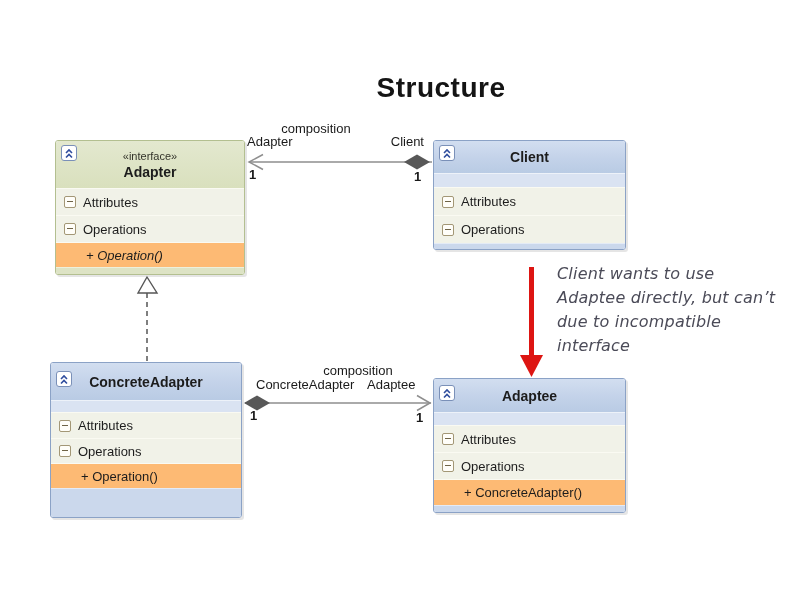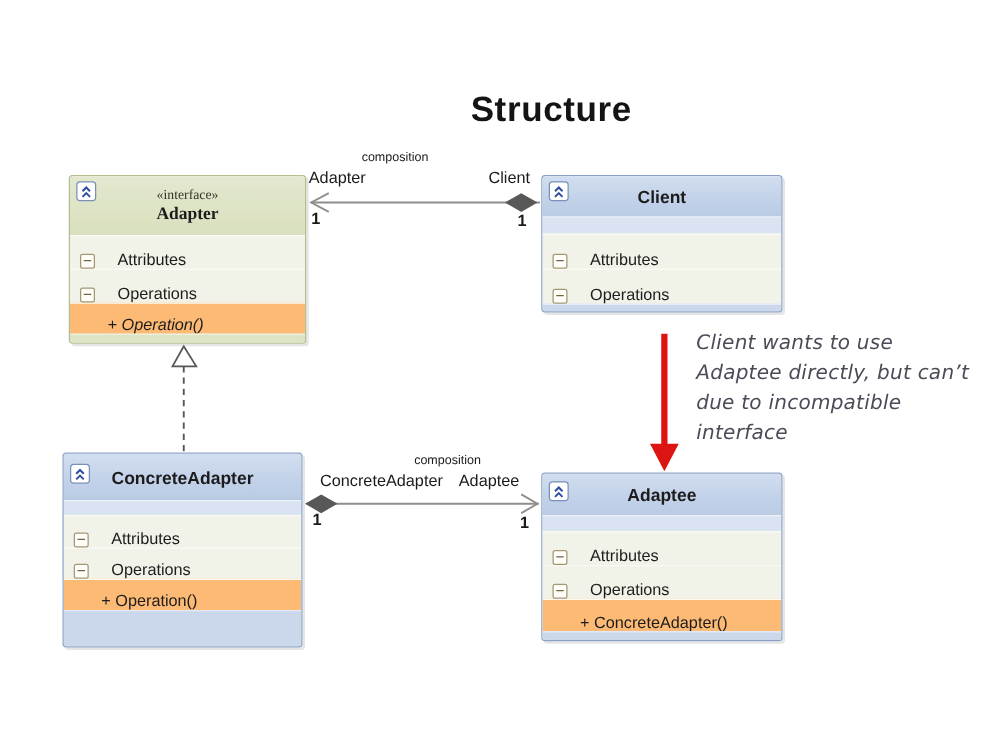--- a/index.html
+++ b/index.html
@@ -26,21 +26,21 @@
   .hdr { position:relative; flex:none; display:flex; flex-direction:column; justify-content:center; text-align:center; }
   .blue .hdr  { background:linear-gradient(180deg,#d2def0 0%, #c3d2e9 55%, #b9cbe4 100%); }
   .green .hdr { background:linear-gradient(180deg,#e3e8cf 0%, #d9e0bd 100%); }
   .stereo { font-size:11px; color:#33332a; line-height:14px; }
   .cls-name { font-weight:bold; font-size:14px; color:#1c1c1c; line-height:18px; }
 
   .substrip { flex:none; }
   .blue .substrip  { background:#dae3f2; border-top:1px solid #edf2f9; }
 
   .row {
-    flex:none; display:flex; align-items:flex-end; gap:18px;
+    flex:none; display:flex; align-items:center; gap:7px;
     padding-left:8px; background:#f1f2e8; border-top:1px solid #fafaf2;
     font-size:13px; color:#1d1d1d;
   }
   .row.indent { padding-left:30px; background:#fdba74; }
   .row.em .row-label { font-style:italic; }
 
   .ftr { flex:1; }
   .blue .ftr  { background:#cbd8ec; border-top:1px solid #e4ebf6; }
   .green .ftr { background:#dde3c5; border-top:1px solid #edf0dd; }
 
@@ -50,21 +50,21 @@
     display:flex; align-items:center; justify-content:center; box-sizing:border-box;
   }
   .toggle {
     width:12px; height:12px; border:1px solid #a39776; background:#fffef9;
     border-radius:2px; position:relative; flex:none; box-sizing:border-box;
   }
   .toggle::after { content:""; position:absolute; left:2px; right:2px; top:4px; height:1px; background:#6f6448; }
 
   
   .lbl { position:absolute; z-index:3; font-size:13px; color:#1a1a1a; white-space:nowrap; }
-  .lbl.small { font-size:10px; }
+  .lbl.small { font-size:13px; }
   .lbl.mult { font-weight:600; }
 
   
   .annotation {
     position:absolute; left:557px; top:262px; width:245px; z-index:3;
     font-family:"DejaVu Sans", sans-serif; font-style:italic;
     font-size:16px; line-height:24px; color:#4b4b58; letter-spacing:0.2px;
   }
 </style>
 </head>
@@ -85,21 +85,21 @@
     <polyline points="417,395.5 430,403 417,410.5" fill="none" stroke="#8e8e8e" stroke-width="1.5"></polyline>
 
     <line x1="147" y1="293" x2="147" y2="361" stroke="#565656" stroke-width="1.5" stroke-dasharray="5,4"></line>
     <polygon points="147,277 138,293 157,293" fill="#ffffff" stroke="#565656" stroke-width="1.4"></polygon>
 
     <rect x="529" y="267" width="5" height="90" fill="#dd1512"></rect>
     <polygon points="531.5,377 520,355 543,355" fill="#dd1512"></polygon>
   </svg>
 
   <div class="uml-box green" style="left:55px; top:140px; width:190px; height:135px;">
-    <div class="hdr" style="height:47px;font-family:Liberation Serif, serif;">
+    <div class="hdr" style="height:47px;">
       <span class="expander">
         <svg width="10" height="11" viewBox="0 0 10 11">
             <path d="M2 5 L5 2 L8 5" fill="none" stroke="#2f4d9e" stroke-width="1.6"></path>
             <path d="M2 9.5 L5 6.5 L8 9.5" fill="none" stroke="#2f4d9e" stroke-width="1.6"></path>
           </svg>
       </span>
       <div class="stereo">«interface»</div>
       <div class="cls-name">Adapter</div>
     </div>
     <div class="row" style="height:26px;">

